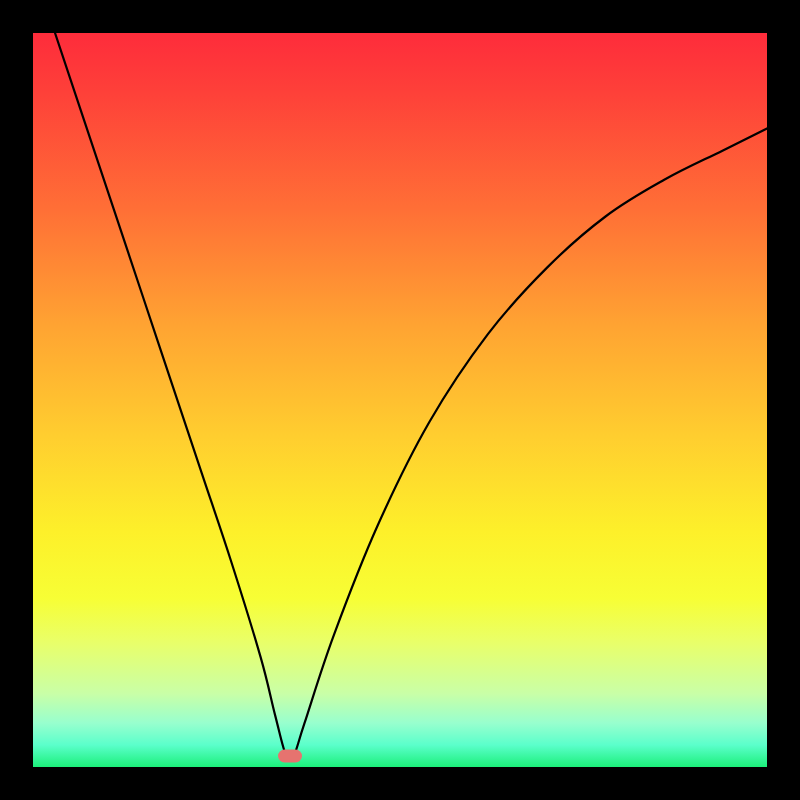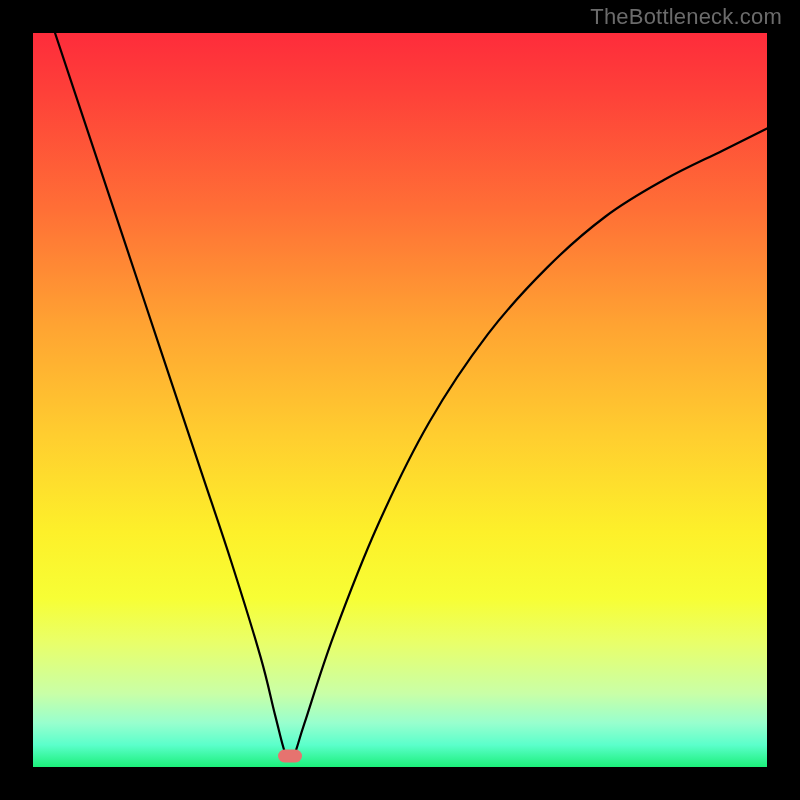--- a/index.html
+++ b/index.html
@@ -68,21 +68,20 @@
     background: #e6736f;
     z-index: 5;
     transform: translate(-50%, -50%);
   }
 </style>
 </head>
 <body>
 
 <div class="frame">
 
-  <div class="watermark">TheBottleneck.com</div>
 
   <div class="plot-area"></div>
 
   <svg class="curve" viewBox="0 0 734 734" preserveAspectRatio="none">
     <path id="curve-path" d="M 22.02 0.00 C 27.30 15.85, 40.81 56.37, 51.38 88.08 C 61.95 119.79, 70.17 144.45, 80.74 176.16 C 91.31 207.87, 99.53 232.53, 110.10 264.24 C 120.67 295.95, 128.89 320.61, 139.46 352.32 C 150.03 384.03, 158.25 408.69, 168.82 440.40 C 179.39 472.11, 187.61 495.45, 198.18 528.48 C 208.75 561.51, 219.61 596.15, 227.54 623.90 C 235.47 651.65, 237.60 664.78, 242.22 682.62 C 246.84 700.46, 249.93 715.72, 253.23 722.99 C 256.53 730.26, 257.27 728.94, 260.57 722.99 C 263.87 717.04, 264.31 711.76, 271.58 689.96 C 278.85 668.16, 287.73 637.55, 300.94 601.88 C 314.15 566.21, 327.80 530.09, 344.98 491.78 C 362.16 453.47, 376.54 423.37, 396.36 389.02 C 416.18 354.67, 433.94 328.69, 455.08 300.94 C 476.22 273.19, 492.66 256.02, 513.80 234.88 C 534.94 213.74, 551.38 199.35, 572.52 183.50 C 593.66 167.65, 610.10 158.69, 631.24 146.80 C 652.38 134.91, 671.46 126.69, 689.96 117.44 C 708.46 108.19, 726.07 99.38, 734.00 95.42" fill="none" stroke="#000000" stroke-width="2.2" stroke-linejoin="round" stroke-linecap="round"></path>
   </svg>
 
   <div class="marker" id="marker-dot" style="left: 289.9px; top: 755.99px;"></div>
 
 </div>

